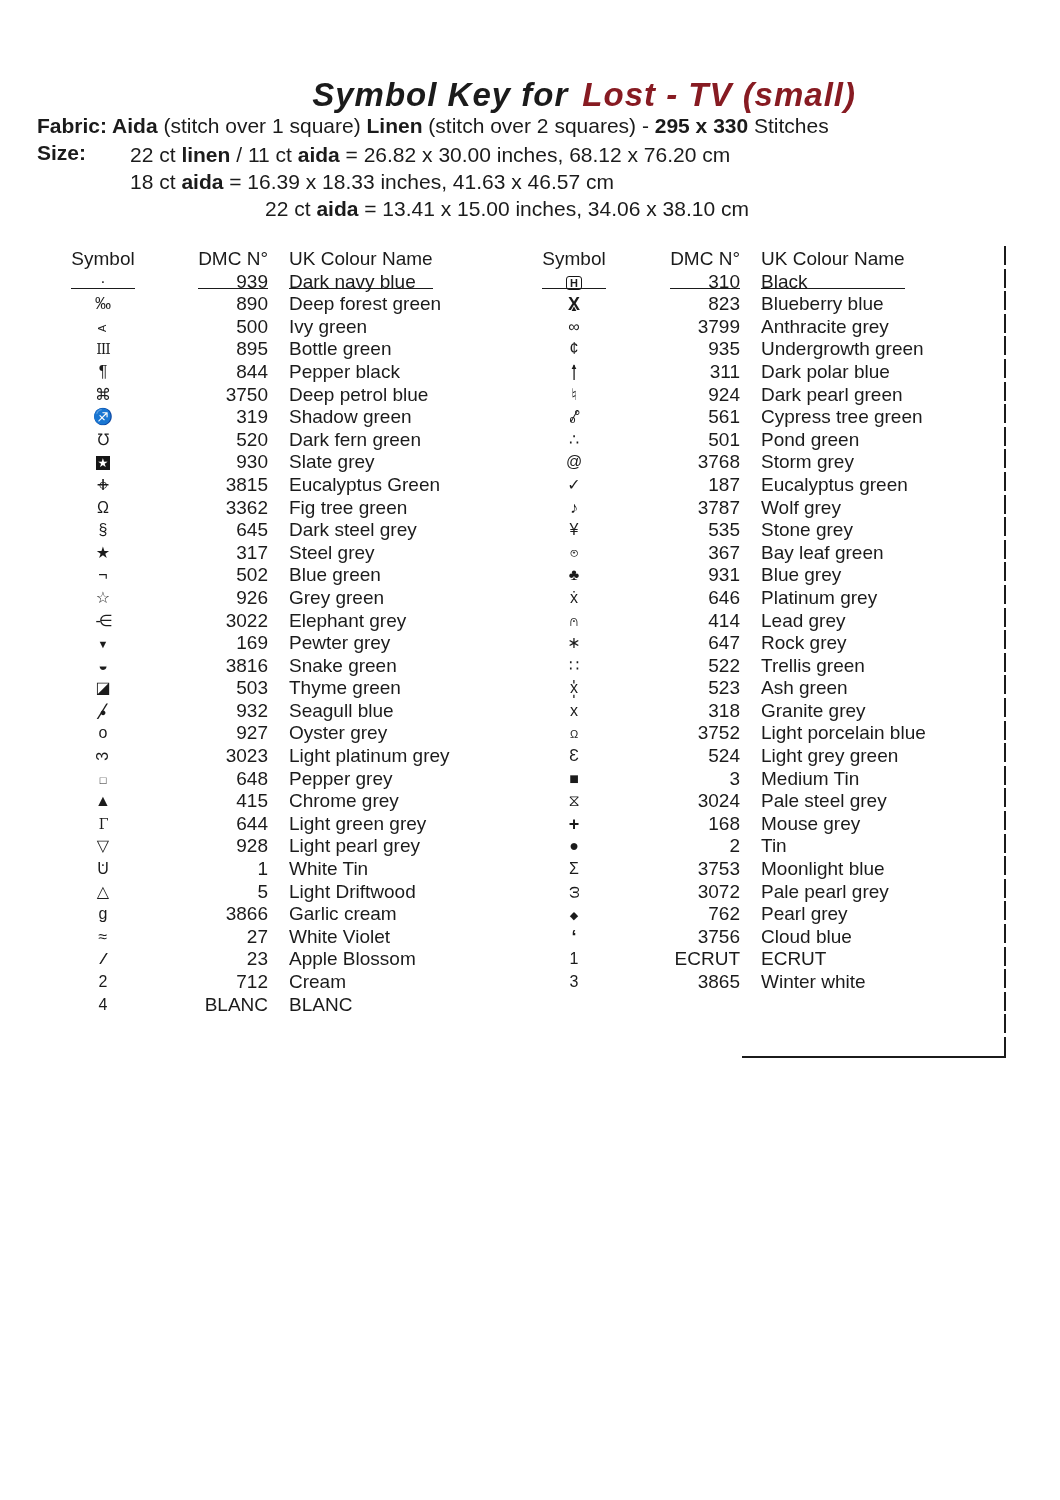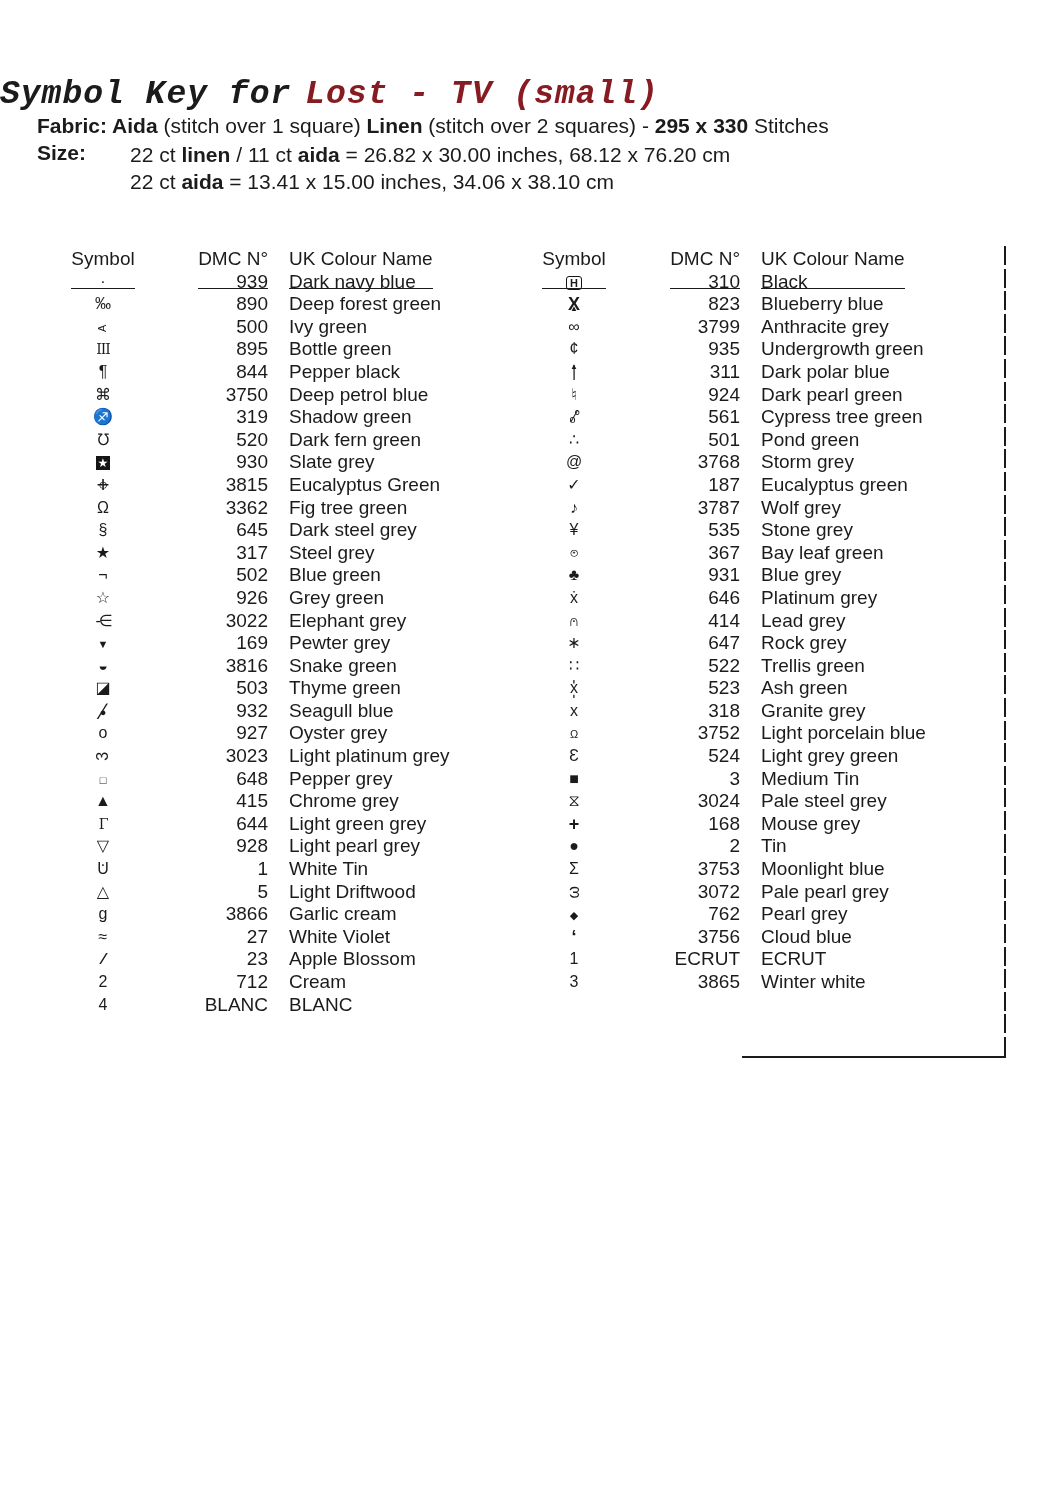--- a/index.html
+++ b/index.html
@@ -1,21 +1,21 @@
 <!DOCTYPE html>
 <html><head>
 <meta charset="utf-8">
 <style>
   html,body{margin:0;padding:0;background:#fff;}
   .page{position:relative;width:1060px;height:1500px;background:#ffffff;overflow:hidden;
         font-family:"Liberation Sans", sans-serif;color:#1b1b1b;}
   .b{font-weight:bold;}
   
-  .title{position:absolute;top:76px;left:0;width:856px;text-align:left;
-         font-family:Liberation Mono, monospace;font-style:italic;font-weight:bold;
+  .title{position:absolute;top:76px;left:0;width:856px;text-align:right;
+         font-family:Liberation Sans, sans-serif;font-style:italic;font-weight:bold;
          font-size:33px;letter-spacing:1px;white-space:nowrap;}
   .title .pattern{margin-left:14px;}
   
   .meta-fabric{position:absolute;top:114px;left:37px;font-size:21px;white-space:nowrap;}
   .meta-size-label{position:absolute;top:141px;left:37px;font-size:21px;font-weight:bold;}
   .size-lines{position:absolute;top:141px;left:130px;font-size:21px;}
   .size-line{height:27px;line-height:27px;white-space:nowrap;}
   .size-line:nth-child(3){margin-left:135px;}
   .size-line:nth-child(4){margin-left:138px;margin-top:8px;}
   
@@ -60,20 +60,21 @@
     <span>Symbol Key for</span><span class="pattern" style="color: rgb(135, 27, 34);">Lost - TV (small)</span>
   </div>
 
   <div class="meta-fabric">
     <span class="b">Fabric:</span><span id="fabric-segs"><span class="b">  Aida</span><span>  (stitch over 1 square)   </span><span class="b">Linen</span><span>  (stitch over 2 squares) -  </span><span class="b">295 x 330</span><span> Stitches</span></span>
   </div>
 
   <div class="meta-size-label">Size:</div>
   <div class="size-lines" id="size-lines">
       <div class="size-line"><span>22 ct </span><span class="b">linen</span><span> / 11 ct </span><span class="b">aida</span><span> = 26.82 x 30.00 inches, 68.12 x 76.20 cm</span></div>
+      <div class="size-line"><span>18 ct </span><span class="b">aida</span><span>  = 16.39 x 18.33 inches, 41.63 x 46.57 cm</span></div>
       <div class="size-line"><span>22 ct </span><span class="b">aida</span><span> = 13.41 x 15.00 inches, 34.06 x 38.10 cm</span></div>
     </div>
 
   <div class="key-table left" id="table-left">
     <div class="hdr sym-h"><span>Symbol</span></div>
     <div class="hdr dmc-h"><span>DMC N°</span></div>
     <div class="hdr name-h"><span>UK Colour Name</span></div>
   <div class="cell sym-cell"><span class="sym-wrap"><span class="sym">·</span></span></div>
       <div class="cell dmc-cell">939</div>
       <div class="cell name-cell">Dark navy blue</div>

